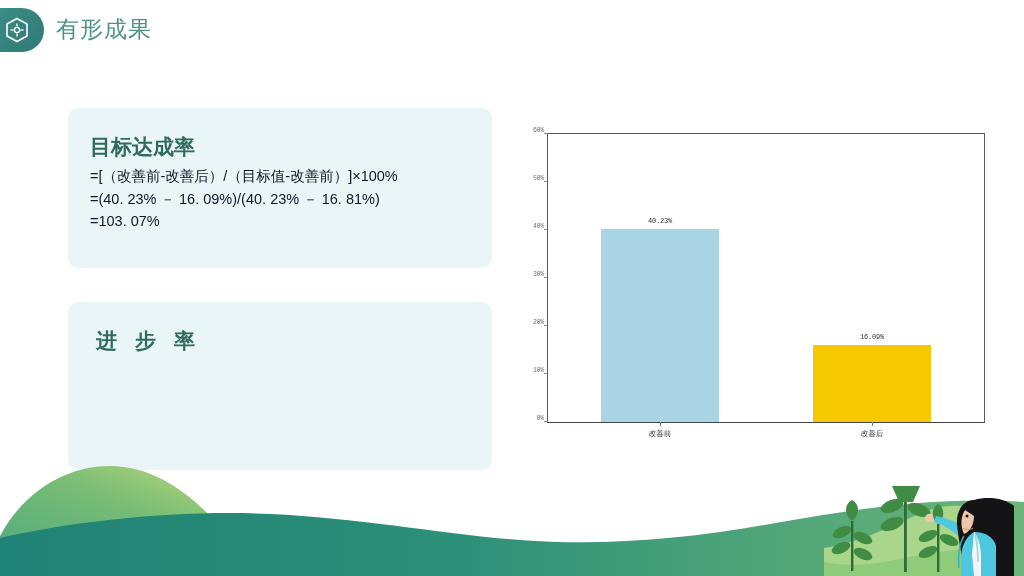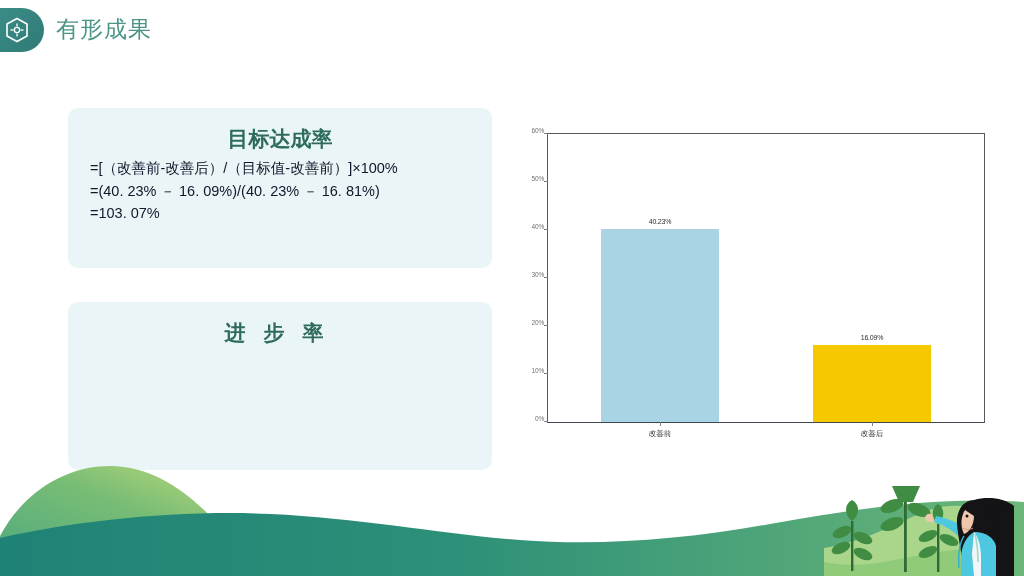--- a/index.html
+++ b/index.html
@@ -53,23 +53,22 @@
     box-sizing: border-box;
     padding: 18px 22px 14px 22px;
   }
   #card-goal  { left: 68px; top: 108px;  width: 424px; height: 160px; }
   #card-progress { left: 68px; top: 302px; width: 424px; height: 168px; border-radius: 10px; }
 
   .card-heading {
     font-size: 21px;
     font-weight: bold;
     color: #2e6b5c;
-    margin: 0 0 6px 0;
+    margin: 8px 0 6px 0;
     line-height: 1.2;
-    text-align: center;
   }
   #heading-progress {
     letter-spacing: 18px;
     padding-left: 6px;
     margin-bottom: 2px;
   }
   .card-body {
     font-size: 14.5px;
     color: #0f172a;
     line-height: 1.55;
@@ -91,20 +90,21 @@
     left: 42px;
     top: 25px;
     right: 20px;
     height: 290px;
     border-top: 1px solid #555a5e;
     border-right: 1px solid #555a5e;
     border-bottom: 1px solid #3f4651;
     border-left: 1px solid #555a5e;
     box-sizing: border-box;
     background: #fff;
+    font-family: Liberation Mono, monospace;
   }
   .y-tick {
     position: absolute;
     right: calc(100% + 4px);
     font-size: 6.5px;
     color: #6d7276;
     transform: translateY(-50%);
     white-space: nowrap;
     letter-spacing: -0.2px;
   }

